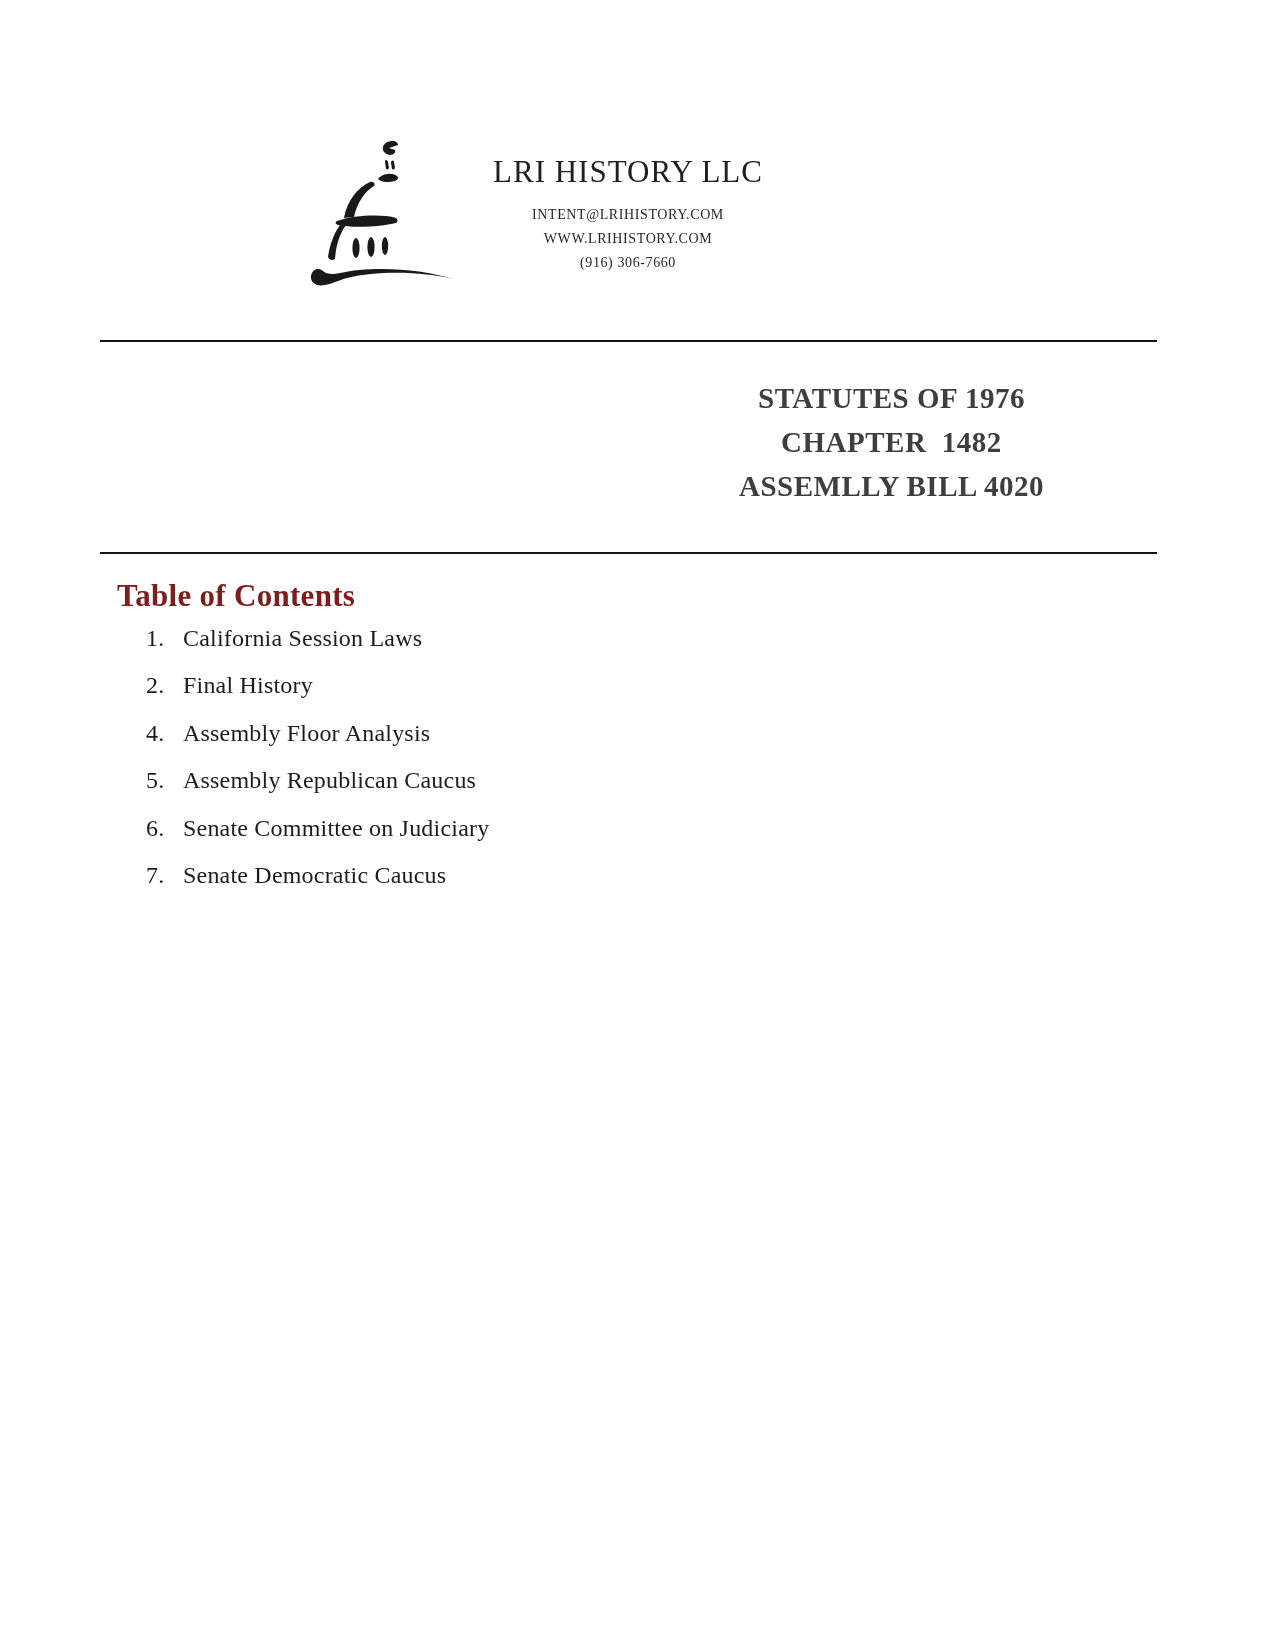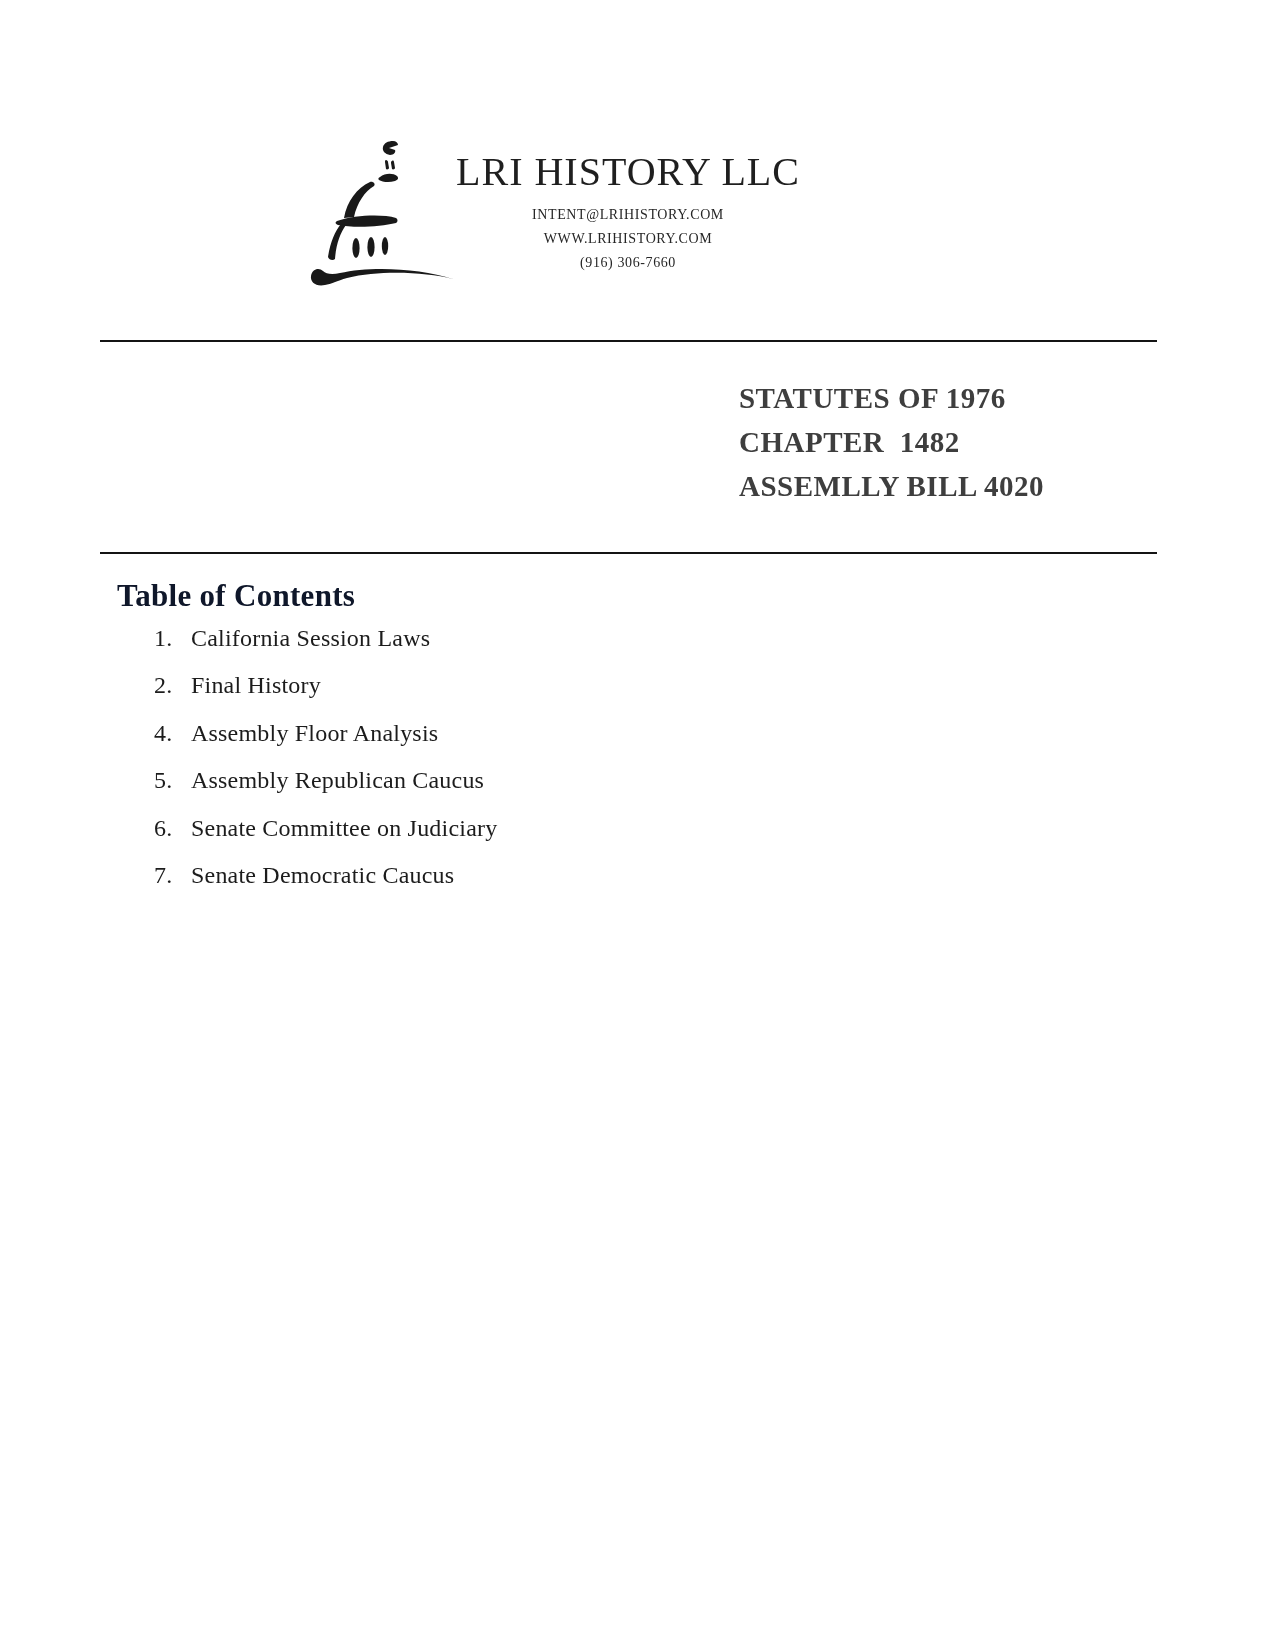--- a/index.html
+++ b/index.html
@@ -27,21 +27,21 @@
     height: 176px;
   }
   .head-text {
     position: absolute;
     left: 452px;
     top: 152px;
     width: 352px;
     text-align: center;
   }
   .company-name {
-    font-size: 40px;
+    font-size: 31px;
     line-height: 40px;
     letter-spacing: 1px;
     color: #1f1f1f;
     white-space: pre;
     text-align: center;
   }
   .contact-line {
     font-size: 14px;
     line-height: 24px;
     letter-spacing: 0.6px;
@@ -60,45 +60,44 @@
     border-top: 2px solid #141414;
   }
   .rule-top { top: 340px; }
   .rule-bottom { top: 552px; }
 
   
   .title-block {
     position: absolute;
     top: 376px;
     right: 232px;
-    text-align: left;
+    text-align: center;
     font-weight: bold;
     font-size: 29px;
     line-height: 44px;
     color: #3e3e3e;
     letter-spacing: 0.5px;
   }
   .title-block div { white-space: pre; }
 
   
   .toc-heading {
     position: absolute;
     left: 117px;
     top: 578px;
     font-size: 31px;
     font-weight: bold;
-    color: #0f172a;
+    color: #7f1d1d;
     letter-spacing: 0.3px;
   }
   .toc-list {
     position: absolute;
     left: 146px;
     top: 624px;
     list-style: none;
-    margin-left: 8px;
   }
   .toc-list li {
     font-size: 24px;
     line-height: 29px;
     margin-bottom: 18.4px;
     color: #1c1c1c;
     letter-spacing: 0.2px;
   }
   .toc-num {
     display: inline-block;

